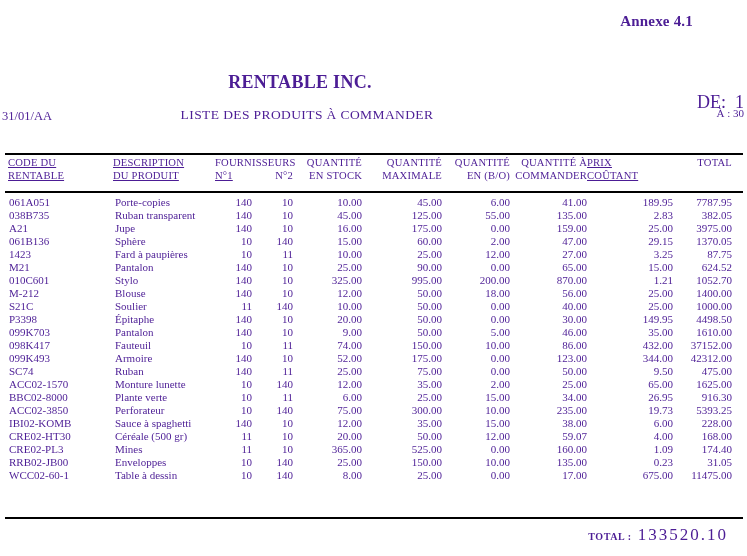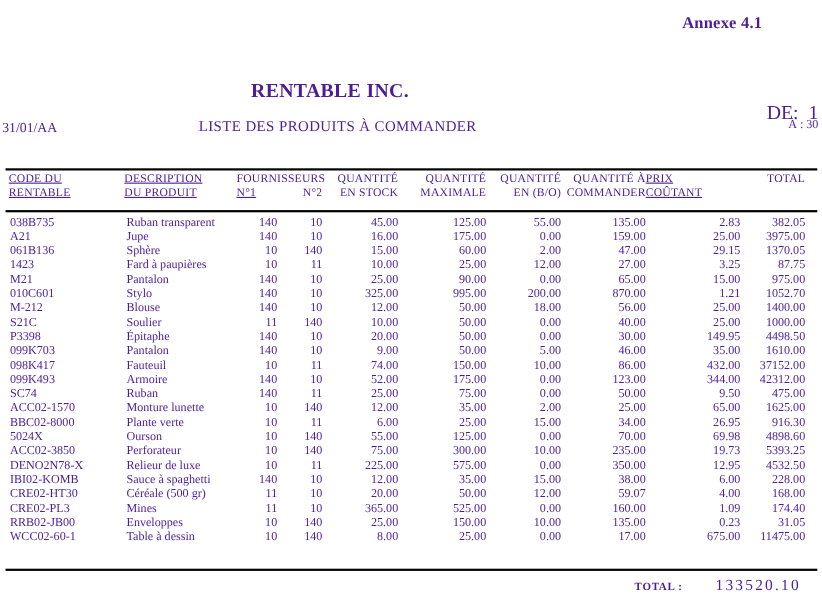--- a/index.html
+++ b/index.html
@@ -60,21 +60,21 @@
   .pl35 { padding-left: 35px; }
 
   .total-row {
     position: absolute; top: 525px; right: 19px;
     display: flex; align-items: baseline;
   }
   .total-label {
     font-size: 10px; font-weight: bold; letter-spacing: 0.6px;
   }
   .total-value {
-    font-size: 14px; letter-spacing: 2px; margin-left: 30px;
+    font-size: 17px; letter-spacing: 2px; margin-left: 6px;
   }
 </style>
 </head>
 <body>
 
 <div class="page">
 
   <div class="annexe">Annexe 4.1</div>
   <div class="company">RENTABLE INC.</div>
   <div class="de-line">DE:  1</div>
@@ -134,20 +134,32 @@
       <col style="width:41px">
         <col style="width:69px">
         <col style="width:80px">
       <col style="width:68px">
         <col style="width:77px">
         <col style="width:86px">
       <col style="width:59px">
     </colgroup>
     <tbody id="tbody">
         <tr>
+          <td>061A051</td>
+          <td>Porte-copies</td>
+          <td>140</td>
+          <td>10</td>
+          <td>10.00</td>
+          <td>45.00</td>
+          <td>6.00</td>
+          <td>41.00</td>
+          <td>189.95</td>
+          <td>7787.95</td>
+        </tr>
+        <tr>
           <td>038B735</td>
           <td>Ruban transparent</td>
           <td>140</td>
           <td>10</td>
           <td>45.00</td>
           <td>125.00</td>
           <td>55.00</td>
           <td>135.00</td>
           <td>2.83</td>
           <td>382.05</td>
@@ -191,21 +203,21 @@
         <tr>
           <td>M21</td>
           <td>Pantalon</td>
           <td>140</td>
           <td>10</td>
           <td>25.00</td>
           <td>90.00</td>
           <td>0.00</td>
           <td>65.00</td>
           <td>15.00</td>
-          <td>975.00</td>
+          <td>624.52</td>
         </tr>
         <tr>
           <td>010C601</td>
           <td>Stylo</td>
           <td>140</td>
           <td>10</td>
           <td>325.00</td>
           <td>995.00</td>
           <td>200.00</td>
           <td>870.00</td>
@@ -314,54 +326,30 @@
           <td>10</td>
           <td>11</td>
           <td>6.00</td>
           <td>25.00</td>
           <td>15.00</td>
           <td>34.00</td>
           <td>26.95</td>
           <td>916.30</td>
         </tr>
         <tr>
-          <td>5024X</td>
-          <td>Ourson</td>
-          <td>10</td>
-          <td>140</td>
-          <td>55.00</td>
-          <td>125.00</td>
-          <td>0.00</td>
-          <td>70.00</td>
-          <td>69.98</td>
-          <td>4898.60</td>
-        </tr>
-        <tr>
           <td>ACC02-3850</td>
           <td>Perforateur</td>
           <td>10</td>
           <td>140</td>
           <td>75.00</td>
           <td>300.00</td>
           <td>10.00</td>
           <td>235.00</td>
           <td>19.73</td>
           <td>5393.25</td>
-        </tr>
-        <tr>
-          <td>DENO2N78-X</td>
-          <td>Relieur de luxe</td>
-          <td>10</td>
-          <td>11</td>
-          <td>225.00</td>
-          <td>575.00</td>
-          <td>0.00</td>
-          <td>350.00</td>
-          <td>12.95</td>
-          <td>4532.50</td>
         </tr>
         <tr>
           <td>IBI02-KOMB</td>
           <td>Sauce à spaghetti</td>
           <td>140</td>
           <td>10</td>
           <td>12.00</td>
           <td>35.00</td>
           <td>15.00</td>
           <td>38.00</td>

